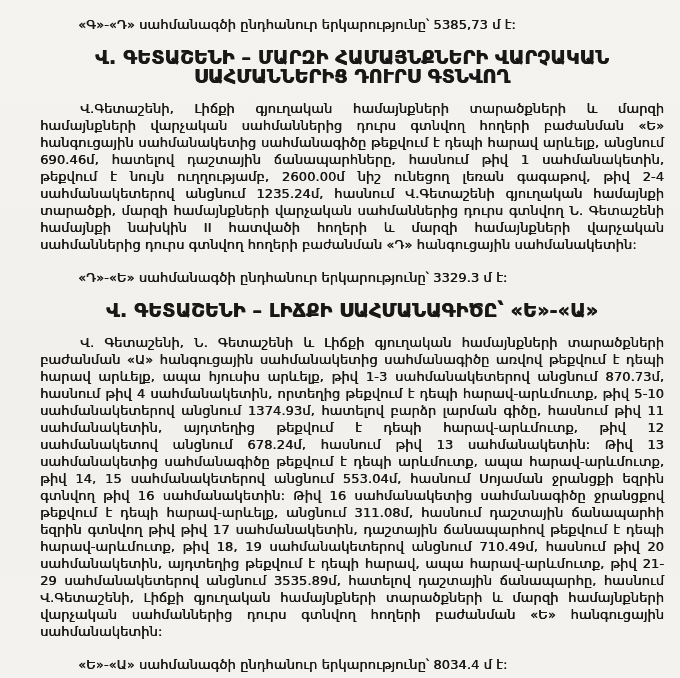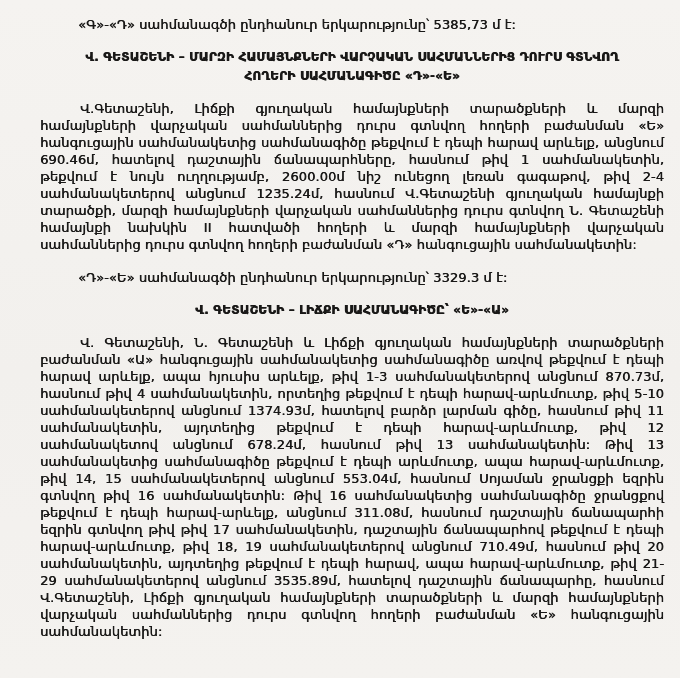--- a/index.html
+++ b/index.html
@@ -30,21 +30,21 @@
     padding-left: 32px;
   }
   .summary-line {
     text-indent: 46px;
     margin: 0 0 0 0;
     white-space: nowrap;
   }
   .heading {
     font-weight: bold;
     text-align: center;
-    font-size: 12px;
+    font-size: 19px;
     line-height: 19px;
     text-shadow: 0.6px 0 0 currentColor;
     letter-spacing: 0.2px;
     margin: 0;
   }
   .heading-block {
     margin: 15px 0 14px 0;
   }
   .para {
     text-align: justify;
@@ -55,31 +55,31 @@
 </style>
 </head>
 <body>
 
 <div class="page doc-text">
 
   <p class="summary-line">«Գ»-«Դ» սահմանագծի ընդհանուր երկարությունը՝ 5385,73 մ է:</p>
 
   <div class="heading-block">
     <div class="heading">Վ. ԳԵՏԱՇԵՆԻ – ՄԱՐԶԻ ՀԱՄԱՅՆՔՆԵՐԻ ՎԱՐՉԱԿԱՆ ՍԱՀՄԱՆՆԵՐԻՑ ԴՈՒՐՍ ԳՏՆՎՈՂ</div>
-    <div class="heading">ՀՈՂԵՐԻ ՍԱՀՄԱՆԱԳԻԾԸ «Դ»-«Ե»</div>
   </div>
 
   <p class="para">Վ.Գետաշենի, Լիճքի գյուղական համայնքների տարածքների և մարզի համայնքների վարչական սահմաններից դուրս գտնվող հողերի բաժանման «Ե» հանգուցային սահմանակետից սահմանագիծը թեքվում է դեպի հարավ արևելք, անցնում 690.46մ, հատելով դաշտային ճանապարհները, հասնում թիվ 1 սահմանակետին, թեքվում է նույն ուղղությամբ, 2600.00մ նիշ ունեցող լեռան գագաթով, թիվ 2-4 սահմանակետերով անցնում 1235.24մ, հասնում Վ.Գետաշենի գյուղական համայնքի տարածքի, մարզի համայնքների վարչական սահմաններից դուրս գտնվող Ն. Գետաշենի համայնքի նախկին II հատվածի հողերի և մարզի համայնքների վարչական սահմաններից դուրս գտնվող հողերի բաժանման «Դ» հանգուցային սահմանակետին:</p>
 
   <div class="spacer-sm"></div>
 
   <p class="summary-line">«Դ»-«Ե» սահմանագծի ընդհանուր երկարությունը՝ 3329.3 մ է:</p>
 
   <div class="heading-block">
     <div class="heading">Վ. ԳԵՏԱՇԵՆԻ – ԼԻՃՔԻ ՍԱՀՄԱՆԱԳԻԾԸ՝ «Ե»-«Ա»</div>
   </div>
 
   <p class="para">Վ. Գետաշենի, Ն. Գետաշենի և Լիճքի գյուղական համայնքների տարածքների բաժանման «Ա» հանգուցային սահմանակետից սահմանագիծը առվով թեքվում է դեպի հարավ արևելք, ապա հյուսիս արևելք, թիվ 1-3 սահմանակետերով անցնում 870.73մ, հասնում թիվ 4 սահմանակետին, որտեղից թեքվում է դեպի հարավ-արևմուտք, թիվ 5-10 սահմանակետերով անցնում 1374.93մ, հատելով բարձր լարման գիծը, հասնում թիվ 11 սահմանակետին, այդտեղից թեքվում է դեպի հարավ-արևմուտք, թիվ 12 սահմանակետով անցնում 678.24մ, հասնում թիվ 13 սահմանակետին: Թիվ 13 սահմանակետից սահմանագիծը թեքվում է դեպի արևմուտք, ապա հարավ-արևմուտք, թիվ 14, 15 սահմանակետերով անցնում 553.04մ, հասնում Սոյաման ջրանցքի եզրին գտնվող թիվ 16 սահմանակետին: Թիվ 16 սահմանակետից սահմանագիծը ջրանցքով թեքվում է դեպի հարավ-արևելք, անցնում 311.08մ, հասնում դաշտային ճանապարհի եզրին գտնվող թիվ թիվ 17 սահմանակետին, դաշտային ճանապարհով թեքվում է դեպի հարավ-արևմուտք, թիվ 18, 19 սահմանակետերով անցնում 710.49մ, հասնում թիվ 20 սահմանակետին, այդտեղից թեքվում է դեպի հարավ, ապա հարավ-արևմուտք, թիվ 21-29 սահմանակետերով անցնում 3535.89մ, հատելով դաշտային ճանապարհը, հասնում Վ.Գետաշենի, Լիճքի գյուղական համայնքների տարածքների և մարզի համայնքների վարչական սահմաններից դուրս գտնվող հողերի բաժանման «Ե» հանգուցային սահմանակետին:</p>
 
   <div class="spacer-sm"></div>
 
+  <p class="summary-line">«Ե»-«Ա» սահմանագծի ընդհանուր երկարությունը՝ 8034.4 մ է:</p>
 
 </div>
 
 </body></html>

